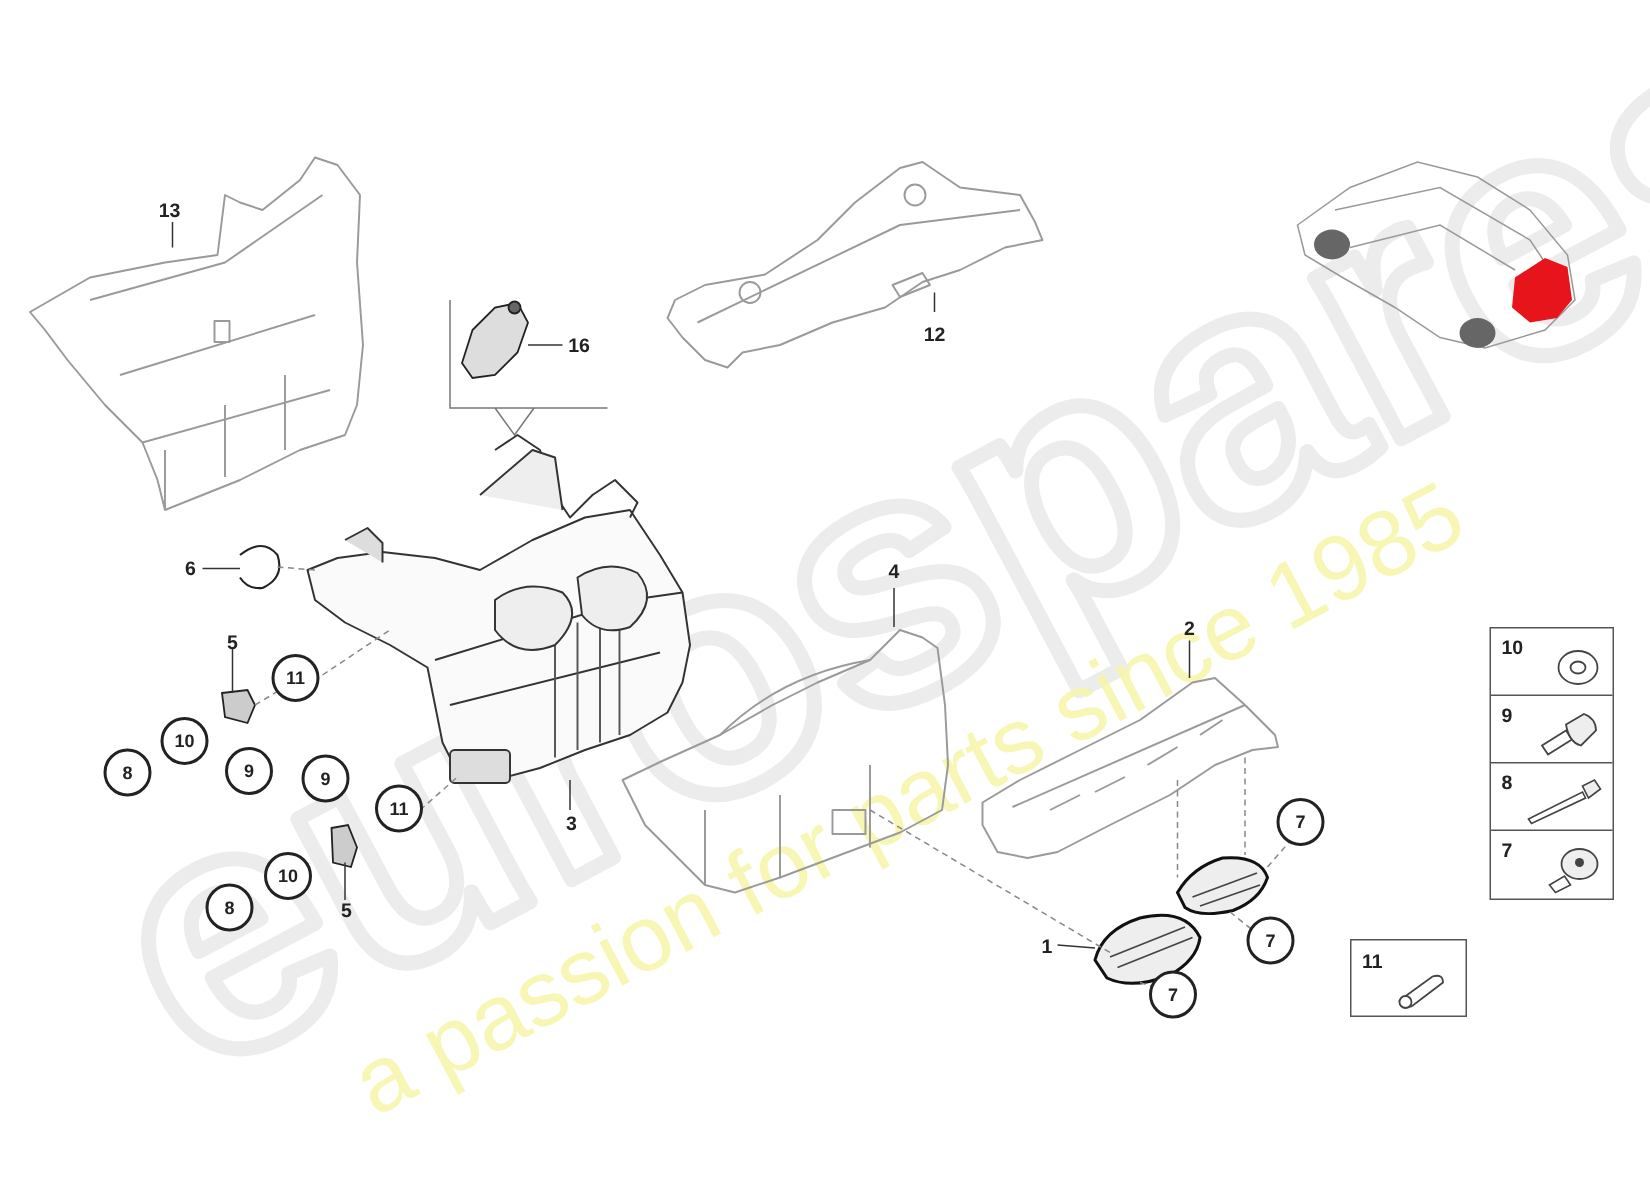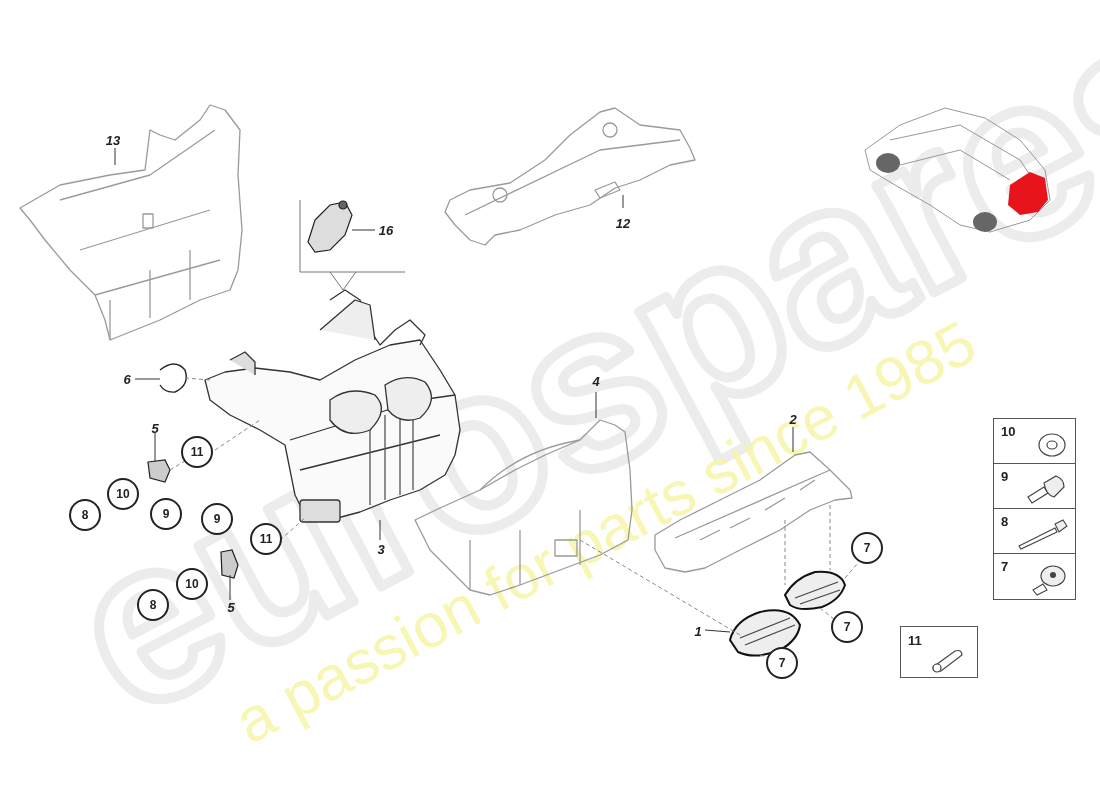--- a/index.html
+++ b/index.html
@@ -1,19 +1,19 @@
 <!DOCTYPE html>
 <html><head>
 <meta charset="utf-8">
 <style>
   html,body{margin:0;padding:0;background:#ffffff;}
   body{width:1100px;height:800px;position:relative;overflow:hidden;font-family:"Liberation Sans","DejaVu Sans",sans-serif;}
   .canvas{position:absolute;left:0;top:0;width:1100px;height:800px;}
   svg.art{position:absolute;left:0;top:0;}
-  .label{position:absolute;font-weight:bold;font-size:13px;color:#222;transform:translate(-50%,-50%);white-space:nowrap;font-style:italic;}
+  .label{position:absolute;font-weight:bold;font-size:13px;color:#222;transform:translate(-50%,-50%);white-space:nowrap;}
   .callout{position:absolute;width:32px;height:32px;border:2px solid #222;border-radius:50%;background:#fff;display:flex;align-items:center;justify-content:center;font-weight:bold;font-size:12px;color:#222;transform:translate(-50%,-50%);box-sizing:border-box;}
   .legend{position:absolute;left:993px;top:418px;width:81px;border:1px solid #555;background:#fff;}
   .legend-cell{position:relative;height:45px;border-bottom:1px solid #555;box-sizing:border-box;}
   .legend-cell:last-child{border-bottom:none;}
   .legend-num{position:absolute;left:7px;top:5px;font-weight:bold;font-size:13px;color:#222;}
   .legend-icon{position:absolute;right:5px;bottom:3px;}
   .single{position:absolute;left:900px;top:626px;width:76px;height:50px;border:1px solid #555;background:#fff;}
   .ref{position:absolute;left:989px;top:620px;width:86px;height:84px;border:1.5px solid #333;border-radius:7px;overflow:hidden;background:#fff;}
   .ref-bar{position:absolute;left:0;right:0;bottom:0;height:25px;background:#111;color:#fff;font-weight:bold;font-size:15px;display:flex;align-items:center;justify-content:center;}
   .wm{position:absolute;pointer-events:none;}

